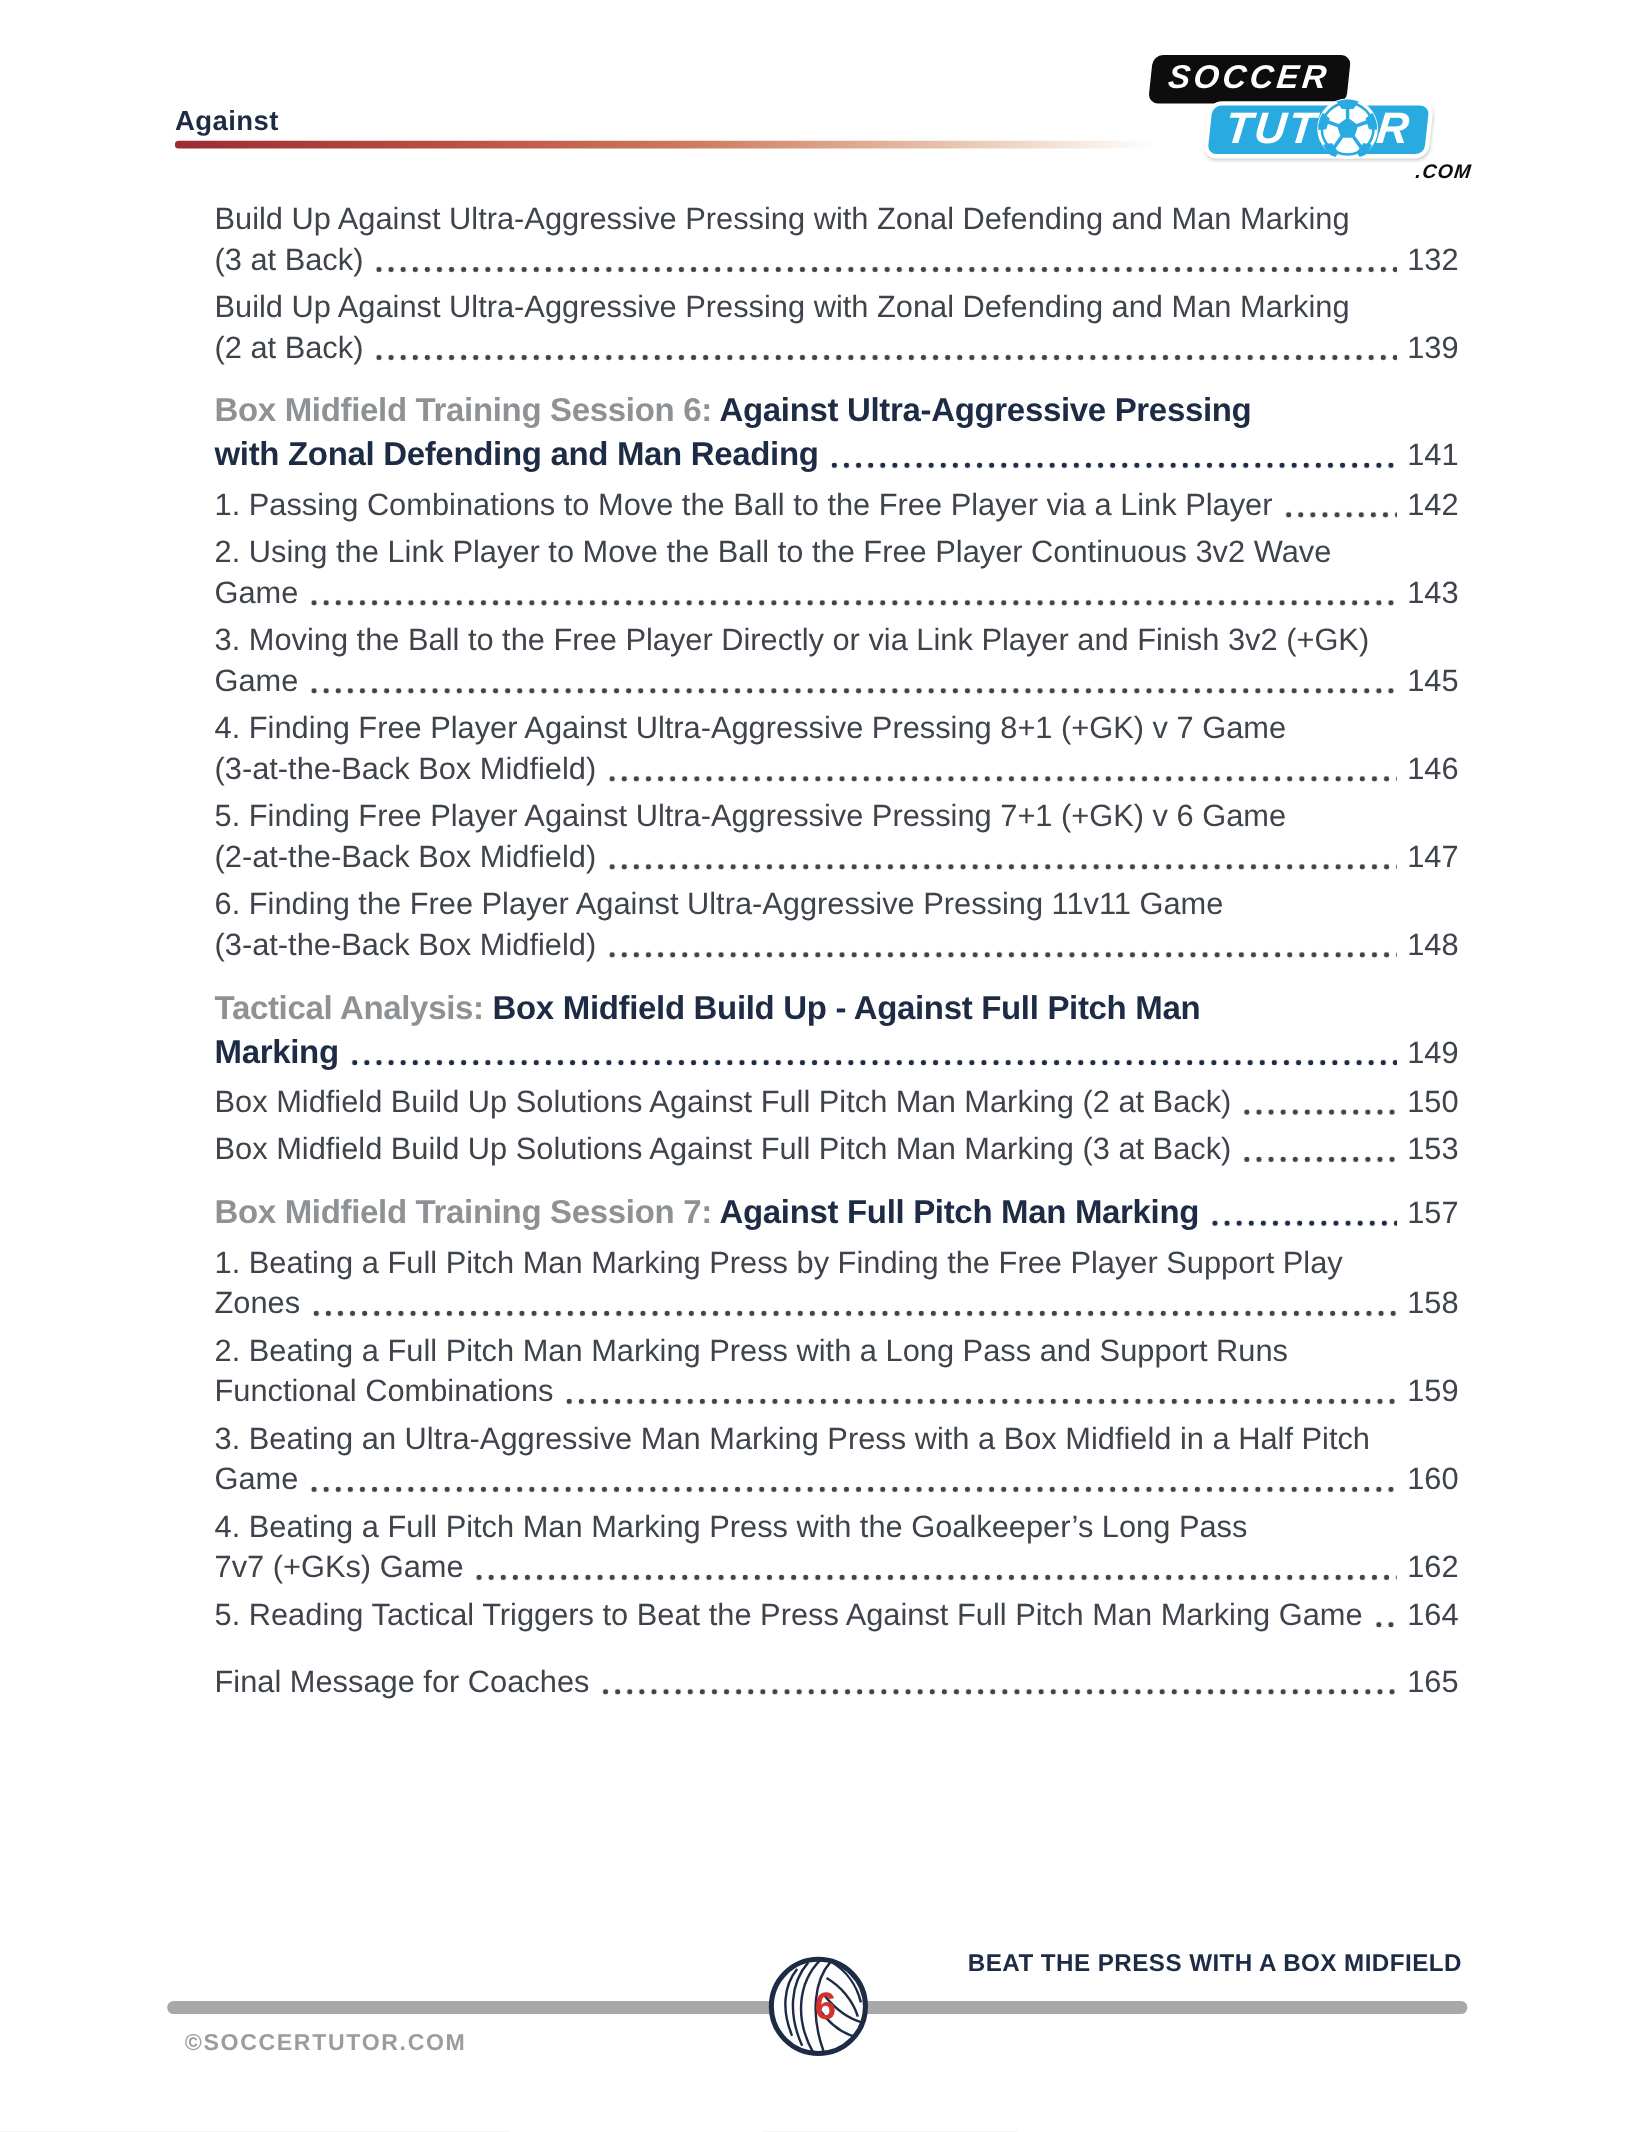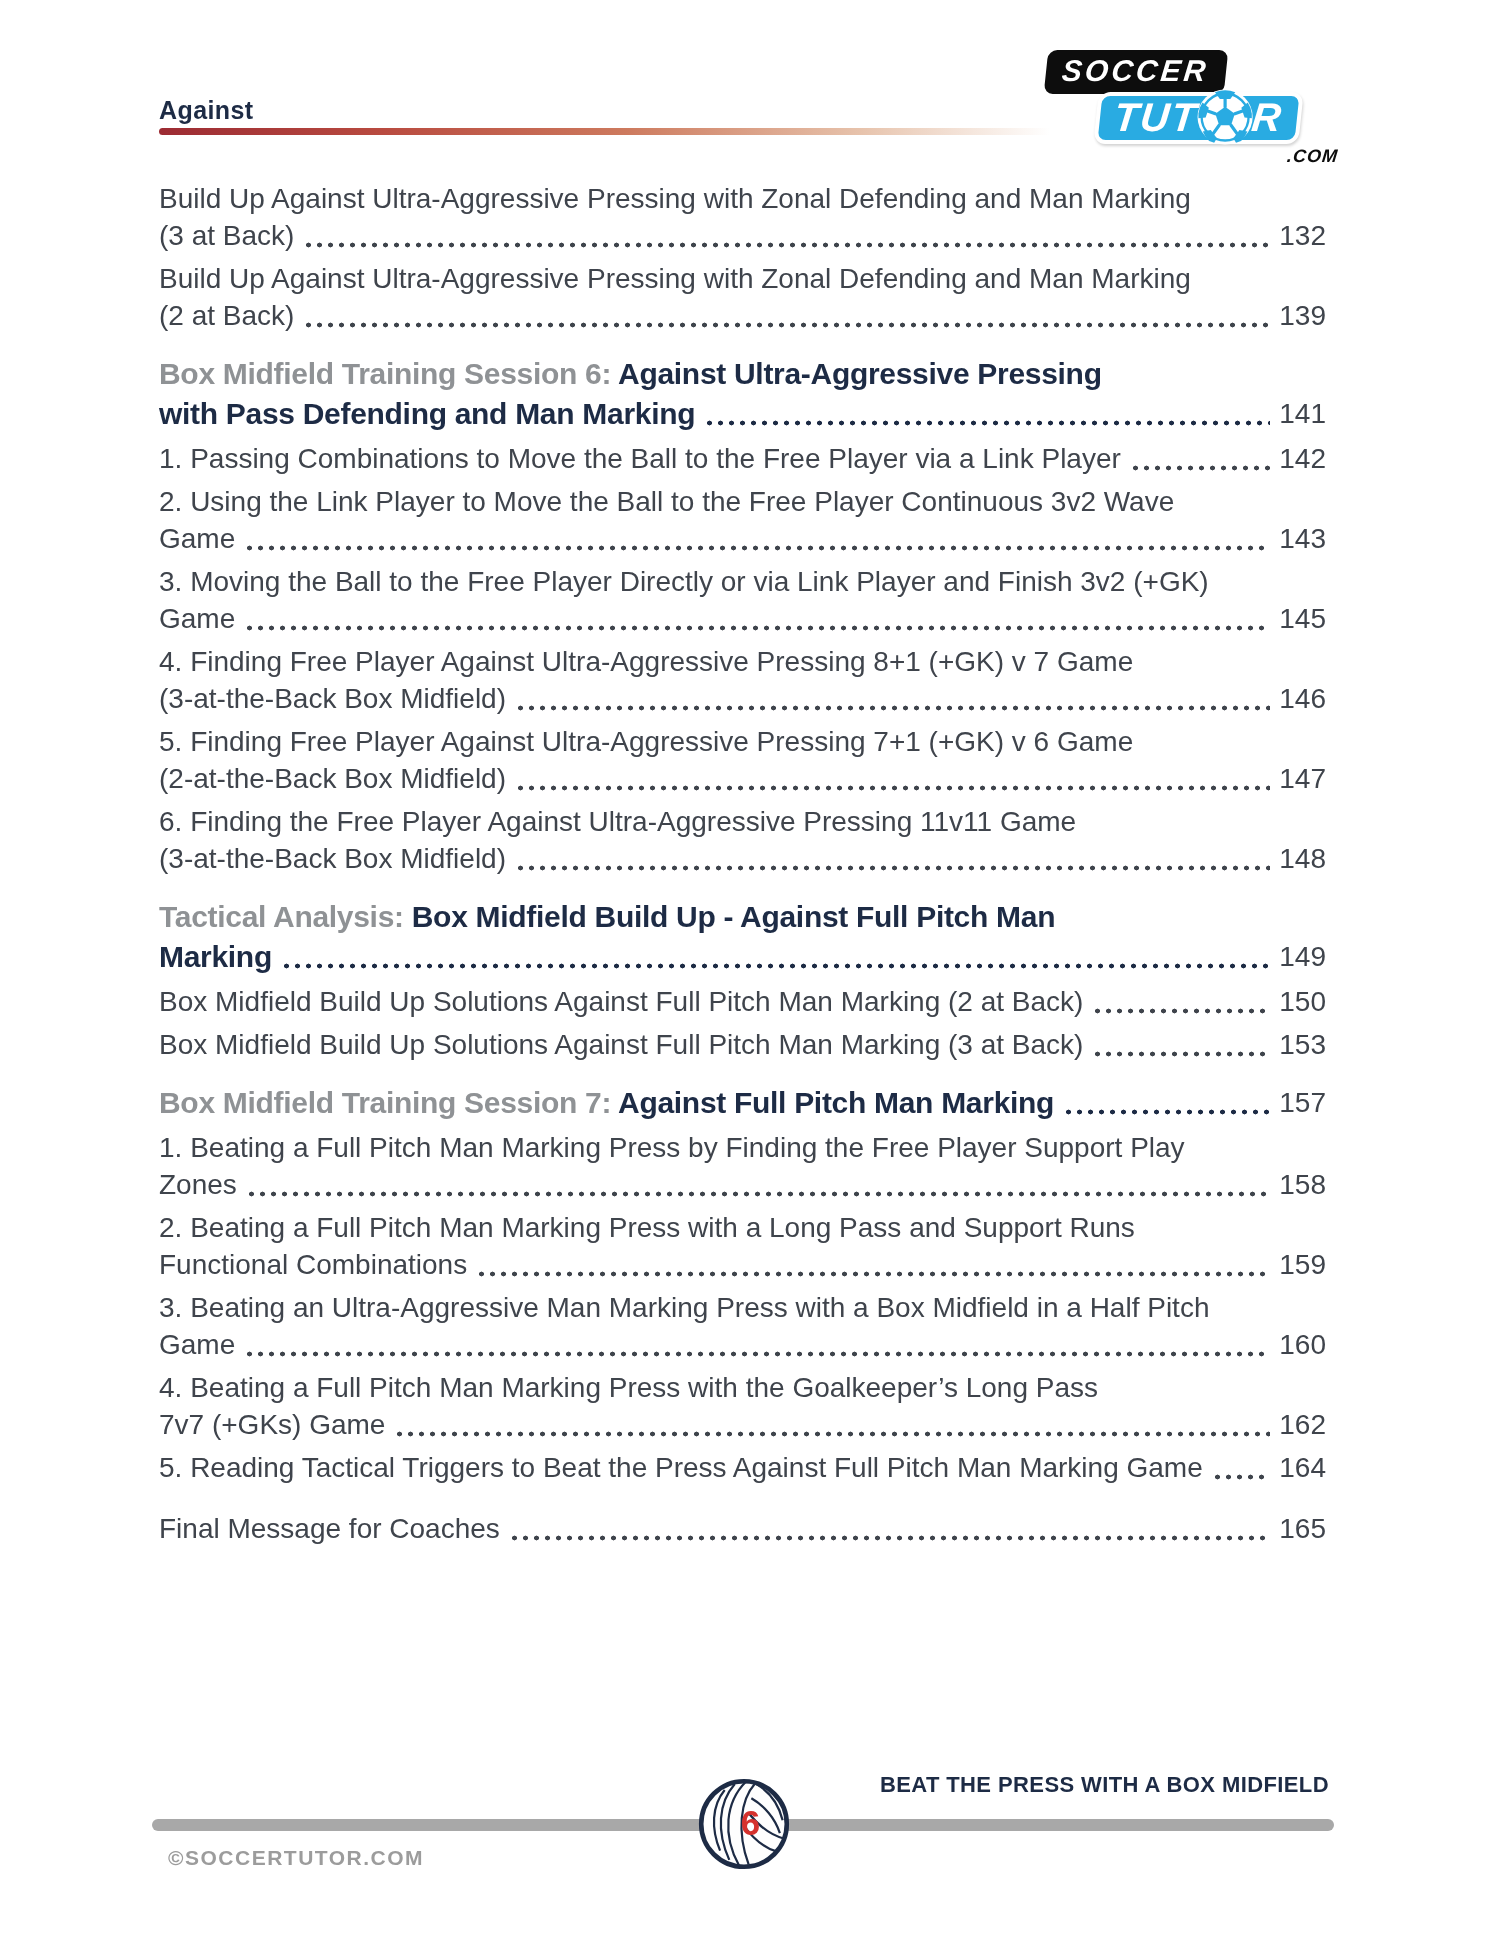--- a/index.html
+++ b/index.html
@@ -36,21 +36,21 @@
     padding:0 14px 2px 14px;height:52px;display:flex;align-items:center;
     box-shadow:1px 2px 3px rgba(0,0,0,.18);
   }
   .logo-ball{width:58px;height:58px;margin:0 -2px;flex:0 0 auto;transform:skewX(6deg);}
   .logo-com{
     position:absolute;right:8px;top:100px;color:#0d0d0d;font-style:italic;
     font-weight:bold;font-size:18px;letter-spacing:1px;transform:skewX(-6deg);
   }
   
   .toc{position:absolute;left:159px;top:180px;width:1167px;color:var(--body);}
-  .toc-item{font-size:28px;line-height:37px;margin-bottom:6px;}
+  .toc-item{font-size:28px;line-height:37px;margin-bottom:6px;margin-left:36px;}
   .toc-item.heading{
     font-size:30px;line-height:40px;font-weight:bold;color:var(--navy);
     margin-top:20px;margin-bottom:6px;letter-spacing:-.3px;
   }
   .toc-item.spaced{margin-top:24px;}
   .row.has-page{display:flex;align-items:flex-end;}
   .seg-g{color:var(--gray);}
   .seg-b{color:var(--navy);font-weight:bold;}
   .dots{
     flex:1 1 auto;height:6px;align-self:flex-end;margin:0 9px 6px 9px;
@@ -124,21 +124,21 @@
         <div class="row"><span class="txt"><span class="seg-p">Build Up Against Ultra-Aggressive Pressing with Zonal Defending and Man Marking</span></span></div>
         <div class="row has-page">
           <span class="txt"><span class="seg-p">(2 at Back)</span></span>
           <span class="dots"></span>
           <span class="pnum">139</span>
         </div>
       </div>
       <div class="toc-item heading">
         <div class="row"><span class="txt"><span class="seg-g">Box Midfield Training Session 6: </span><span class="seg-b">Against Ultra-Aggressive Pressing</span></span></div>
         <div class="row has-page">
-          <span class="txt"><span class="seg-b">with Pass Defending and Man Marking</span></span>
+          <span class="txt"><span class="seg-b">with Zonal Defending and Man Reading</span></span>
           <span class="dots"></span>
           <span class="pnum">141</span>
         </div>
       </div>
       <div class="toc-item entry">
         <div class="row has-page">
           <span class="txt"><span class="seg-p">1. Passing Combinations to Move the Ball to the Free Player via a Link Player</span></span>
           <span class="dots"></span>
           <span class="pnum">142</span>
         </div>

